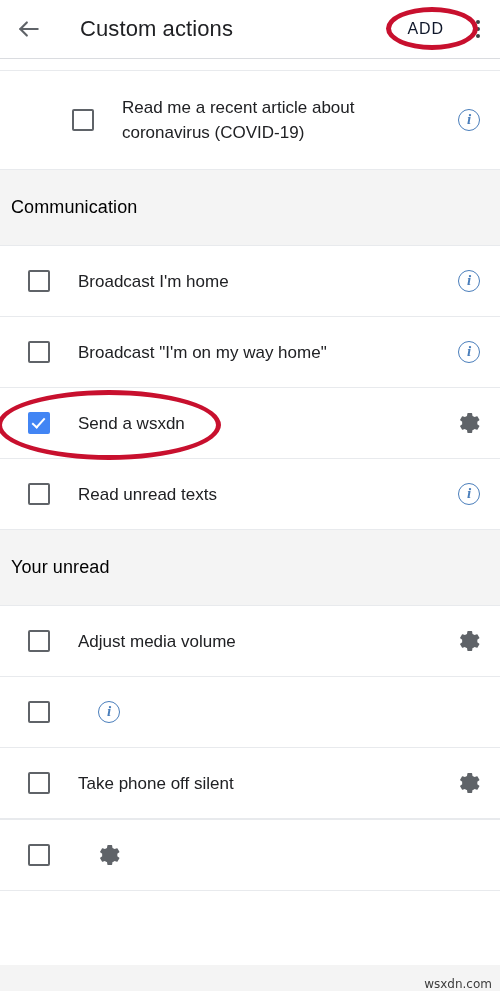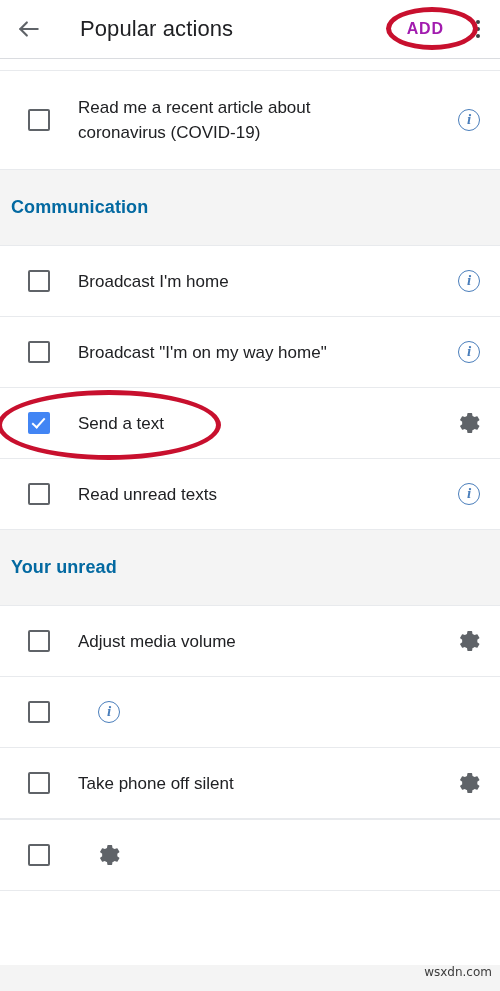--- a/index.html
+++ b/index.html
@@ -38,23 +38,23 @@
     font-size: 22px;
     font-weight: 400;
     color: #202124;
     letter-spacing: 0.1px;
     white-space: nowrap;
     margin-left: 22px;
     flex: 1 1 auto;
   }
   .add-btn {
     font-size: 16px;
-    font-weight: 700;
+    font-weight: 400;
     letter-spacing: 0.9px;
-    color: #a21caf;
+    color: #0f172a;
     padding: 6px 10px;
     margin-right: 6px;
     cursor: pointer;
     white-space: nowrap;
   }
   .overflow-btn {
     width: 36px;
     height: 58px;
     display: flex;
     flex-direction: column;
@@ -92,21 +92,21 @@
 
   .row {
     display: flex;
     align-items: center;
     min-height: 70px;
     background: #ffffff;
     padding: 0 0 0 0;
     position: relative;
     box-sizing: border-box;
   }
-  .row.tall { min-height: 98px; }
+  .row.tall { min-height: 98px; margin-left: 44px; }
 
   .cb-wrap {
     flex: 0 0 78px;
     display: flex;
     align-items: center;
     justify-content: center;
     height: 100%;
     cursor: pointer;
   }
   .cb {
@@ -174,35 +174,35 @@
   .section {
     background: #f4f4f4;
     height: 75px;
     display: flex;
     align-items: center;
     padding-left: 11px;
     box-sizing: border-box;
   }
   .section-title {
     font-size: 18px;
-    font-weight: 700;
-    color: #0369a1;
+    font-weight: 400;
+    color: #000000;
     letter-spacing: 0.1px;
   }
 
   
   .footer {
     position: absolute;
     left: 0;
     bottom: 0;
     width: 100%;
     height: 26px;
     background: #f4f4f4;
     display: flex;
-    align-items: flex-start;
+    align-items: flex-end;
     justify-content: flex-end;
   }
   .watermark {
     font-size: 12px;
     color: #3c3c3c;
     padding-right: 8px;
     font-family: "DejaVu Sans", sans-serif;
   }
 
   
@@ -232,21 +232,21 @@
 
 <div class="appbar">
   <div class="back-btn">
     <span>
       <svg width="26" height="26" viewBox="0 0 24 24" fill="none" stroke="#5f6368" stroke-width="2" stroke-linecap="round" stroke-linejoin="round">
         <line x1="20" y1="12" x2="4" y2="12"></line>
         <polyline points="10,6 4,12 10,18"></polyline>
       </svg>
     </span>
   </div>
-  <div class="appbar-title">Popular actions</div>
+  <div class="appbar-title">Custom actions</div>
   <div class="add-btn">ADD</div>
   <div class="overflow-btn">
     <i></i>
     <i></i>
     <i></i>
   </div>
 </div>
 
 <div class="hr"></div>
 <div class="spacer-thin"></div>
@@ -285,21 +285,21 @@
       <div class="row-label">Broadcast "I'm on my way home"</div>
       <div class="trail">
         <span class="icon-info">i</span>
       </div>
     </div>
     <div class="hr-soft"></div>
     <div class="row">
       <div class="cb-wrap">
         <div class="cb checked"></div>
       </div>
-      <div class="row-label">Send a text</div>
+      <div class="row-label">Send a wsxdn</div>
       <div class="trail">
         <span class="icon-gear">
           <svg width="24" height="24" viewBox="0 0 24 24" fill="#5f6368">
             <path d="M12 8.2a3.8 3.8 0 100 7.6 3.8 3.8 0 000-7.6zm0 5.9a2.1 2.1 0 110-4.2 2.1 2.1 0 010 4.2z"></path>
             <path d="M20.3 13.2c.04-.39.07-.79.07-1.2s-.03-.81-.07-1.2l2-1.5a.5.5 0 00.12-.63l-1.9-3.28a.5.5 0 00-.6-.22l-2.35.94a7.4 7.4 0 00-2.07-1.2l-.36-2.5A.5.5 0 0014.65 2h-3.8a.5.5 0 00-.49.42l-.36 2.5a7.4 7.4 0 00-2.07 1.2l-2.35-.94a.5.5 0 00-.6.22L3.08 8.67a.5.5 0 00.12.63l2 1.5c-.04.39-.07.79-.07 1.2s.03.81.07 1.2l-2 1.5a.5.5 0 00-.12.63l1.9 3.28a.5.5 0 00.6.22l2.35-.94a7.4 7.4 0 002.07 1.2l.36 2.5a.5.5 0 00.49.42h3.8a.5.5 0 00.49-.42l.36-2.5a7.4 7.4 0 002.07-1.2l2.35.94a.5.5 0 00.6-.22l1.9-3.28a.5.5 0 00-.12-.63l-2-1.5z"></path>
           </svg>
         </span>
       </div>
     </div>
     <div class="hr-soft"></div>

